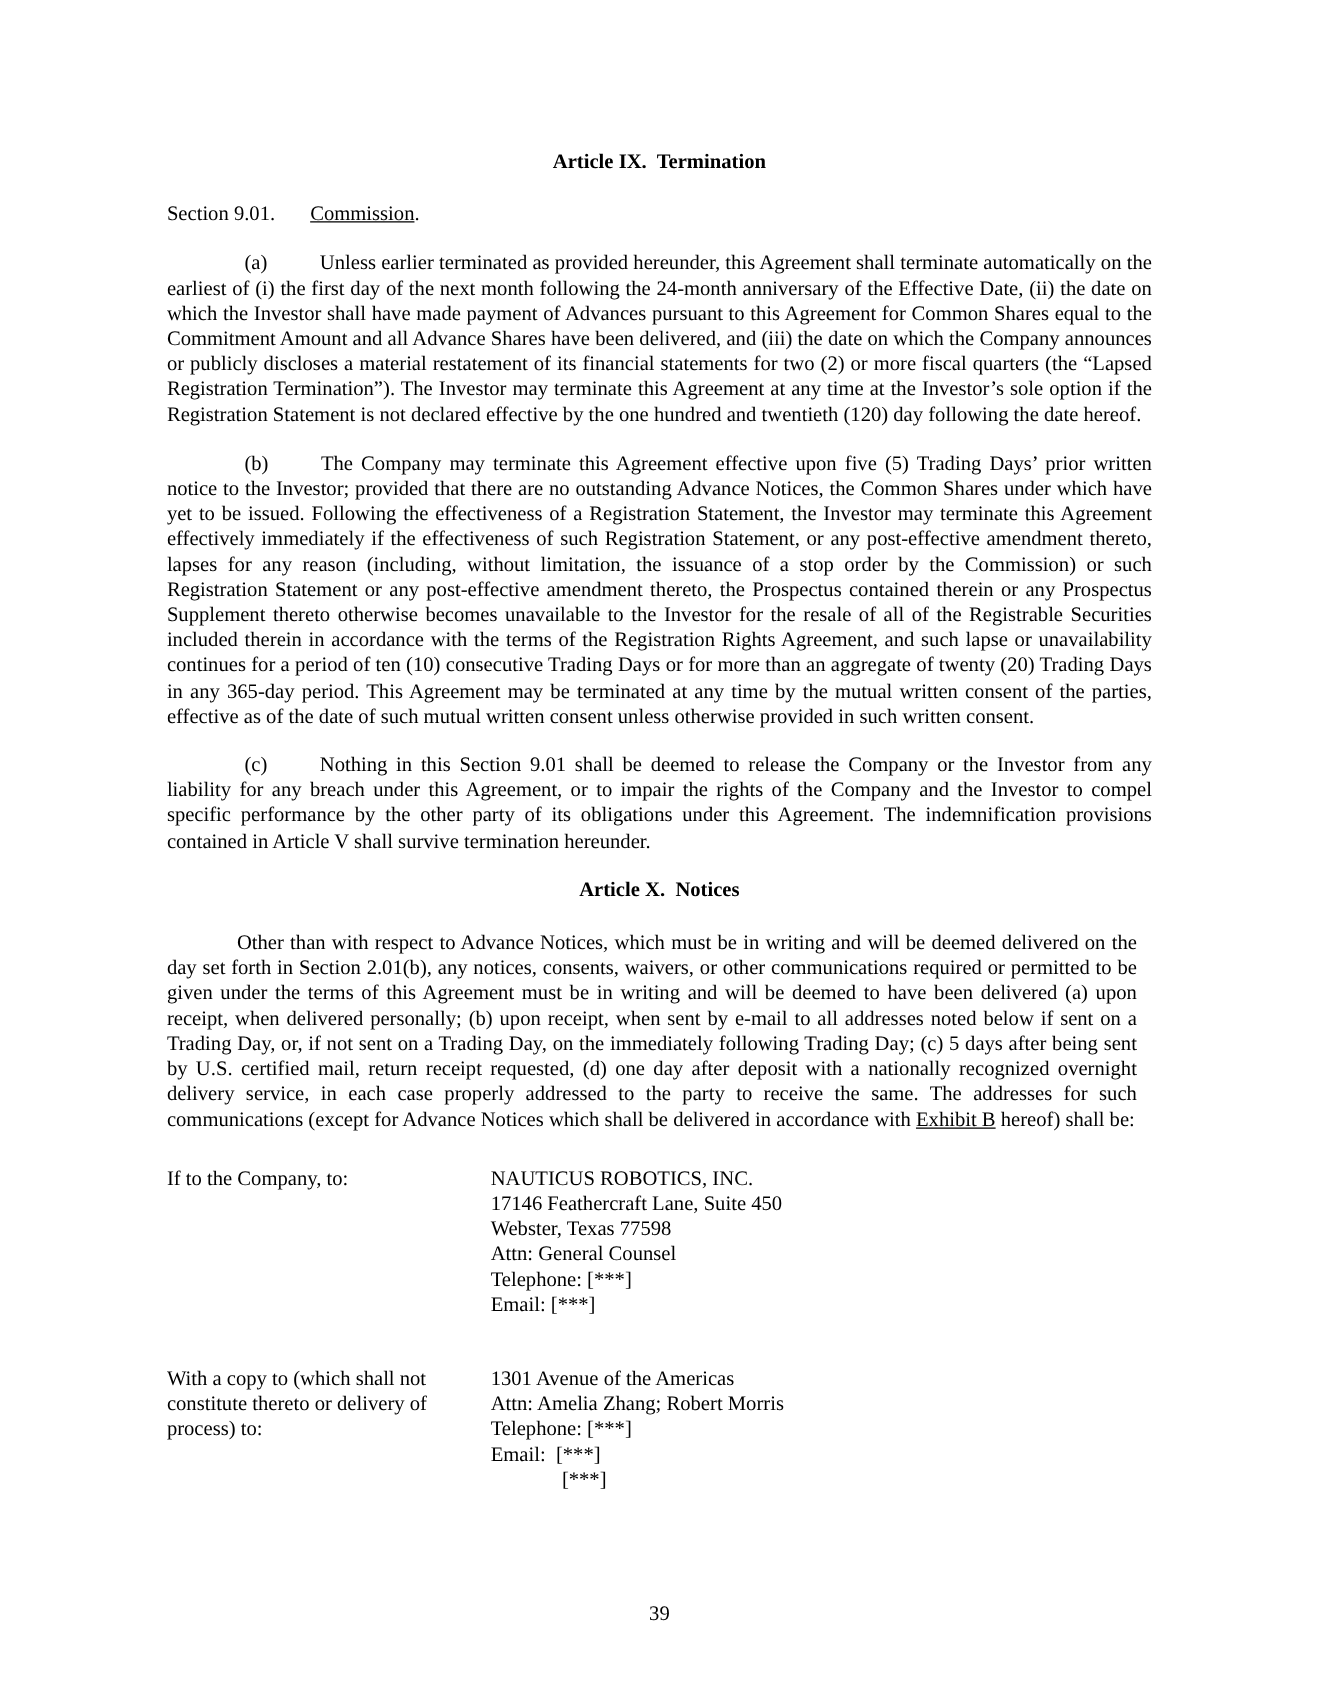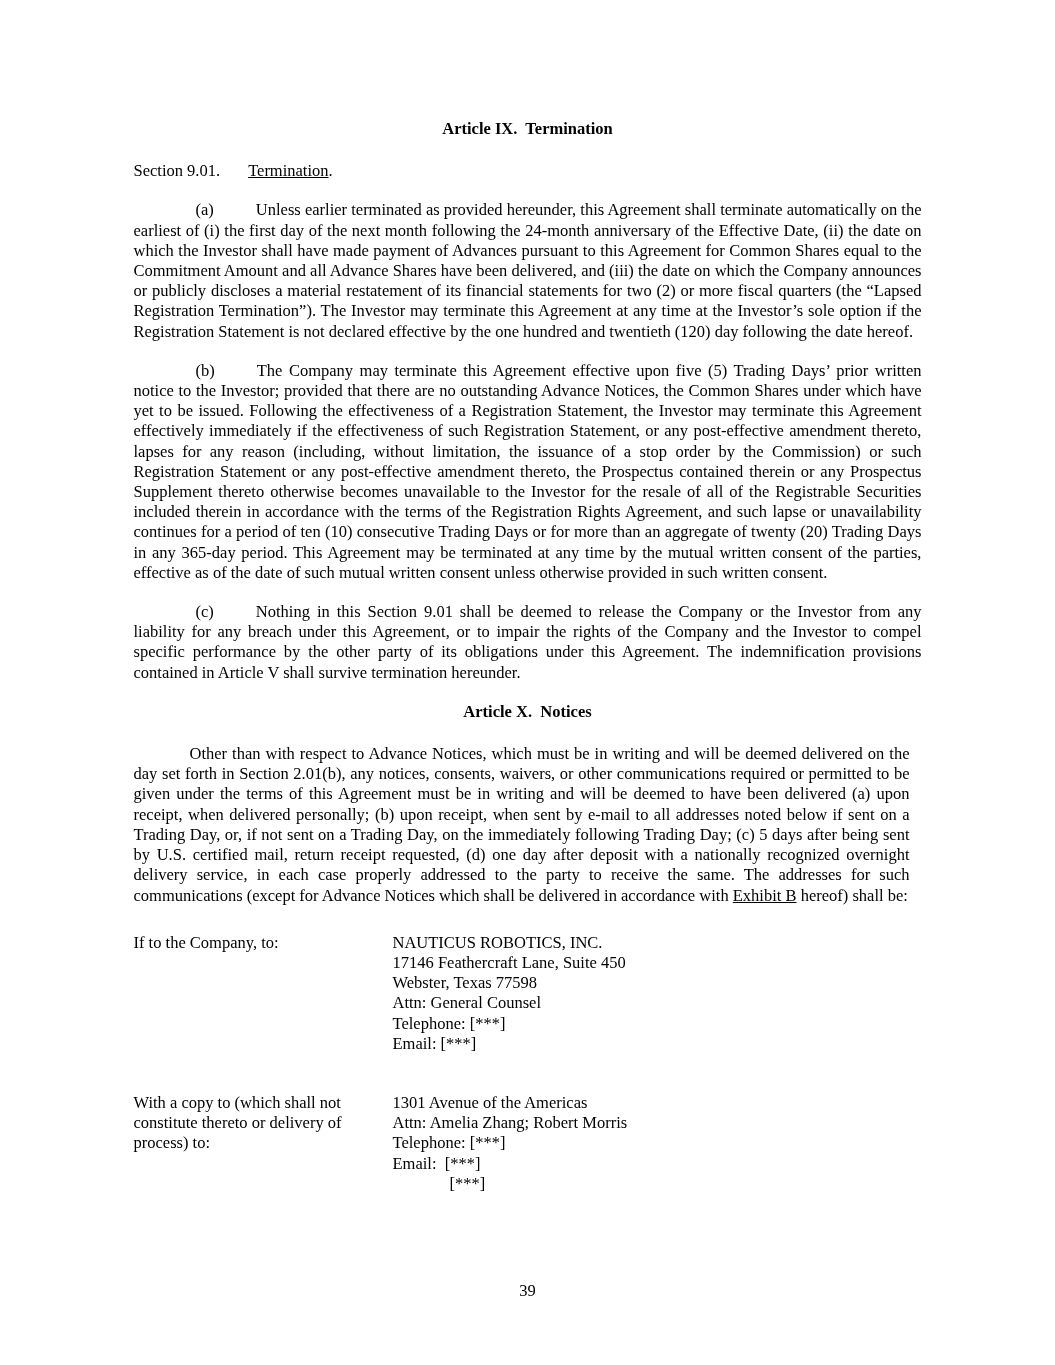--- a/index.html
+++ b/index.html
@@ -80,21 +80,21 @@
     text-align: center;
   }
 </style>
 </head>
 <body>
 
 <div class="page">
 
   <div class="heading">Article IX.&nbsp; Termination</div>
 
-  <div class="section-line"><span>Section 9.01.</span><span class="tab-sm"></span><span class="underlined">Termination</span><span>.</span></div>
+  <div class="section-line"><span>Section 9.01.</span><span class="tab-sm"></span><span class="underlined">Commission</span><span>.</span></div>
 
   <p class="body-para"><span>(a)</span><span class="tab-md"></span><span>Unless earlier terminated as provided hereunder, this Agreement shall terminate automatically on the earliest of (i) the first day of the next month following the 24-month anniversary of the Effective Date, (ii) the date on which the Investor shall have made payment of Advances pursuant to this Agreement for Common Shares equal to the Commitment Amount and all Advance Shares have been delivered, and (iii) the date on which the Company announces or publicly discloses a material restatement of its financial statements for two (2) or more fiscal quarters (the “Lapsed Registration Termination”). The Investor may terminate this Agreement at any time at the Investor’s sole option if the Registration Statement is not declared effective by the one hundred and twentieth (120) day following the date hereof.</span></p>
 
   <p class="body-para"><span>(b)</span><span class="tab-md"></span><span>The Company may terminate this Agreement effective upon five (5) Trading Days’ prior written notice to the Investor; provided that there are no outstanding Advance Notices, the Common Shares under which have yet to be issued. Following the effectiveness of a Registration Statement, the Investor may terminate this Agreement effectively immediately if the effectiveness of such Registration Statement, or any post-effective amendment thereto, lapses for any reason (including, without limitation, the issuance of a stop order by the Commission) or such Registration Statement or any post-effective amendment thereto, the Prospectus contained therein or any Prospectus Supplement thereto otherwise becomes unavailable to the Investor for the resale of all of the Registrable Securities included therein in accordance with the terms of the Registration Rights Agreement, and such lapse or unavailability continues for a period of ten (10) consecutive Trading Days or for more than an aggregate of twenty (20) Trading Days in any 365-day period. This Agreement may be terminated at any time by the mutual written consent of the parties, effective as of the date of such mutual written consent unless otherwise provided in such written consent.</span></p>
 
   <p class="body-para"><span>(c)</span><span class="tab-md"></span><span>Nothing in this Section 9.01 shall be deemed to release the Company or the Investor from any liability for any breach under this Agreement, or to impair the rights of the Company and the Investor to compel specific performance by the other party of its obligations under this Agreement. The indemnification provisions contained in Article V shall survive termination hereunder.</span></p>
 
   <div class="heading">Article X.&nbsp; Notices</div>
 
   <p class="notices-para"><span>Other than with respect to Advance Notices, which must be in writing and will be deemed delivered on the day set forth in Section 2.01(b), any notices, consents, waivers, or other communications required or permitted to be given under the terms of this Agreement must be in writing and will be deemed to have been delivered (a) upon receipt, when delivered personally; (b) upon receipt, when sent by e-mail to all addresses noted below if sent on a Trading Day, or, if not sent on a Trading Day, on the immediately following Trading Day; (c) 5 days after being sent by U.S. certified mail, return receipt requested, (d) one day after deposit with a nationally recognized overnight delivery service, in each case properly addressed to the party to receive the same. The addresses for such communications (except for Advance Notices which shall be delivered in accordance with </span><span class="underlined">Exhibit B</span><span> hereof) shall be:</span></p>

